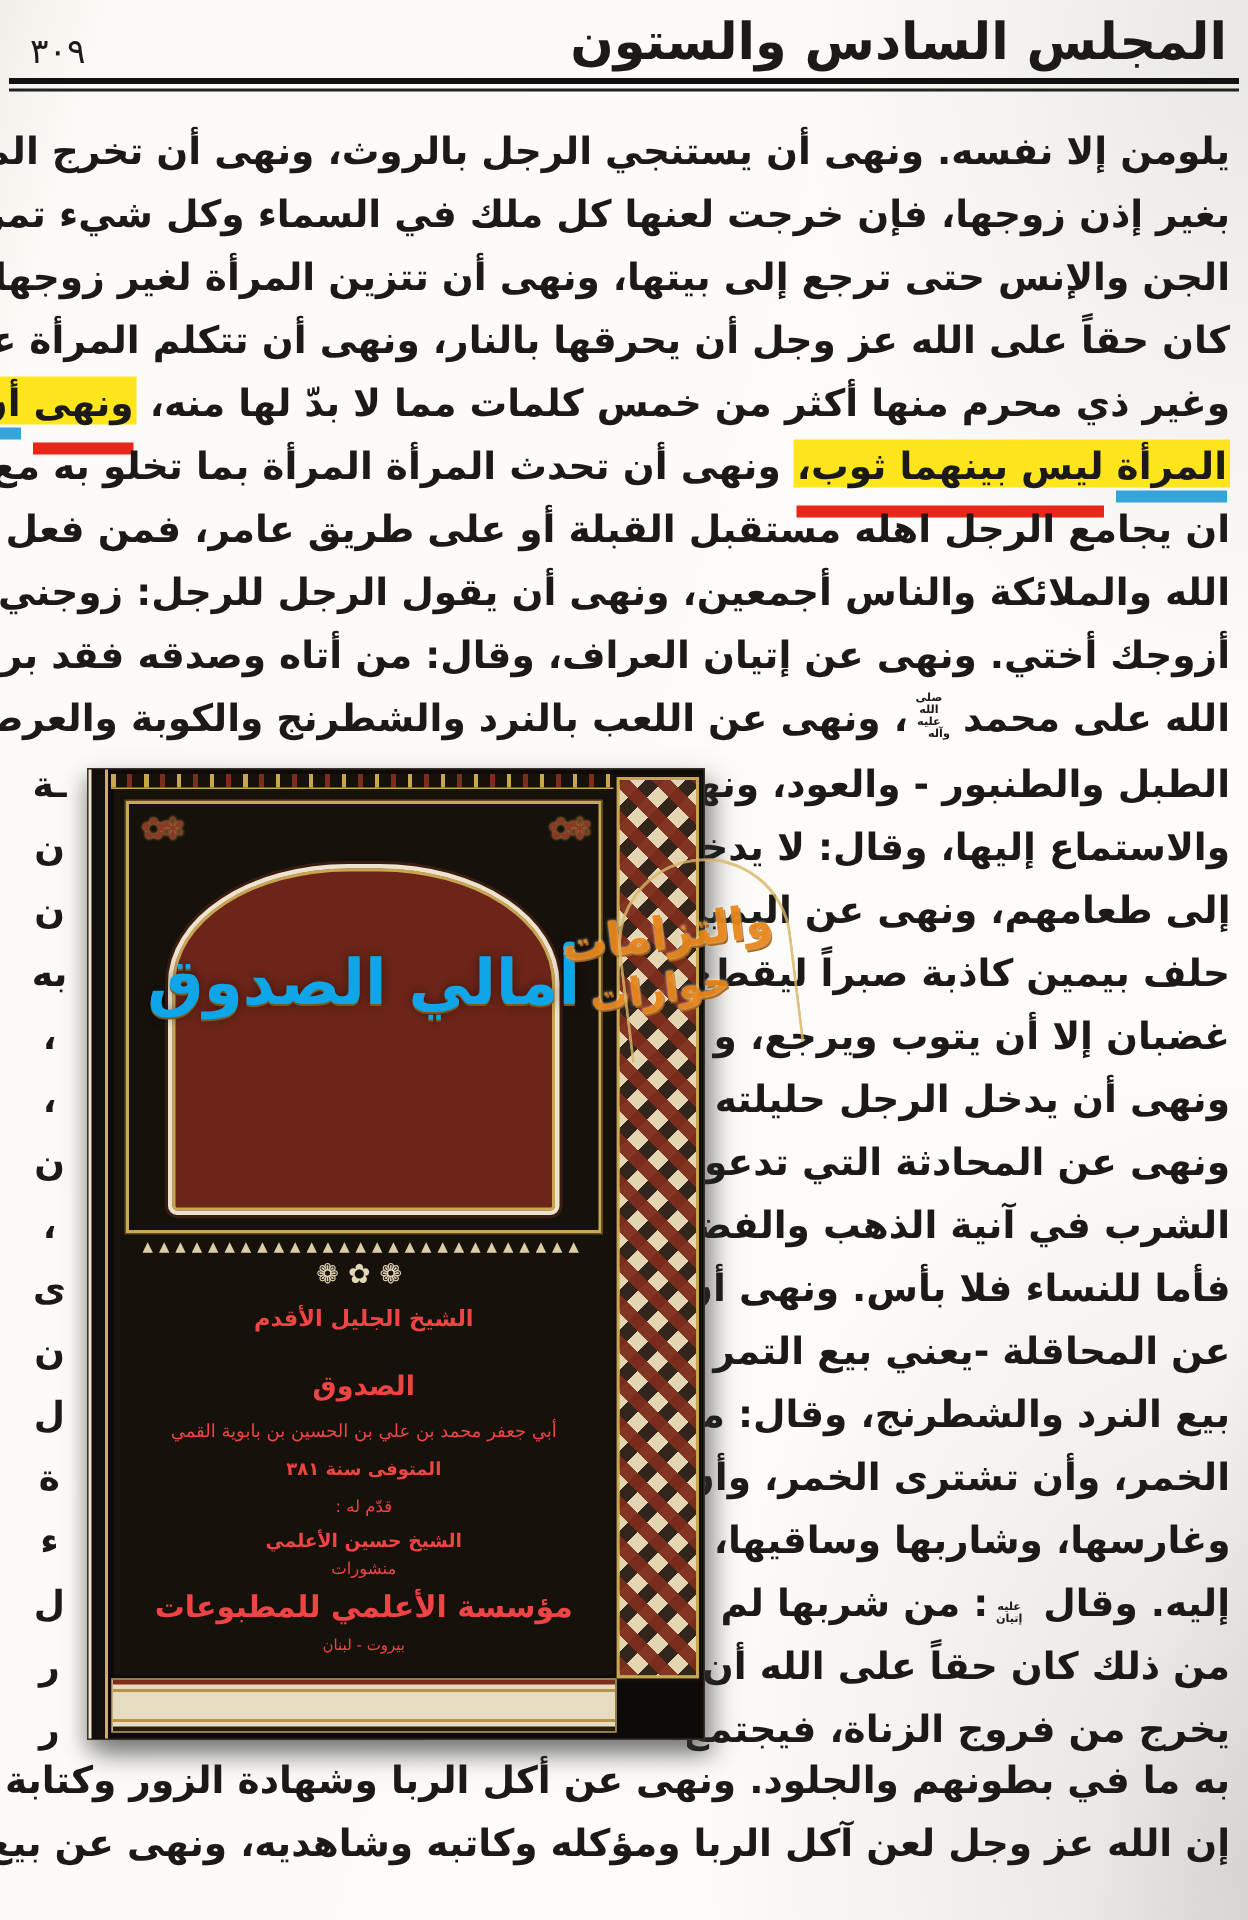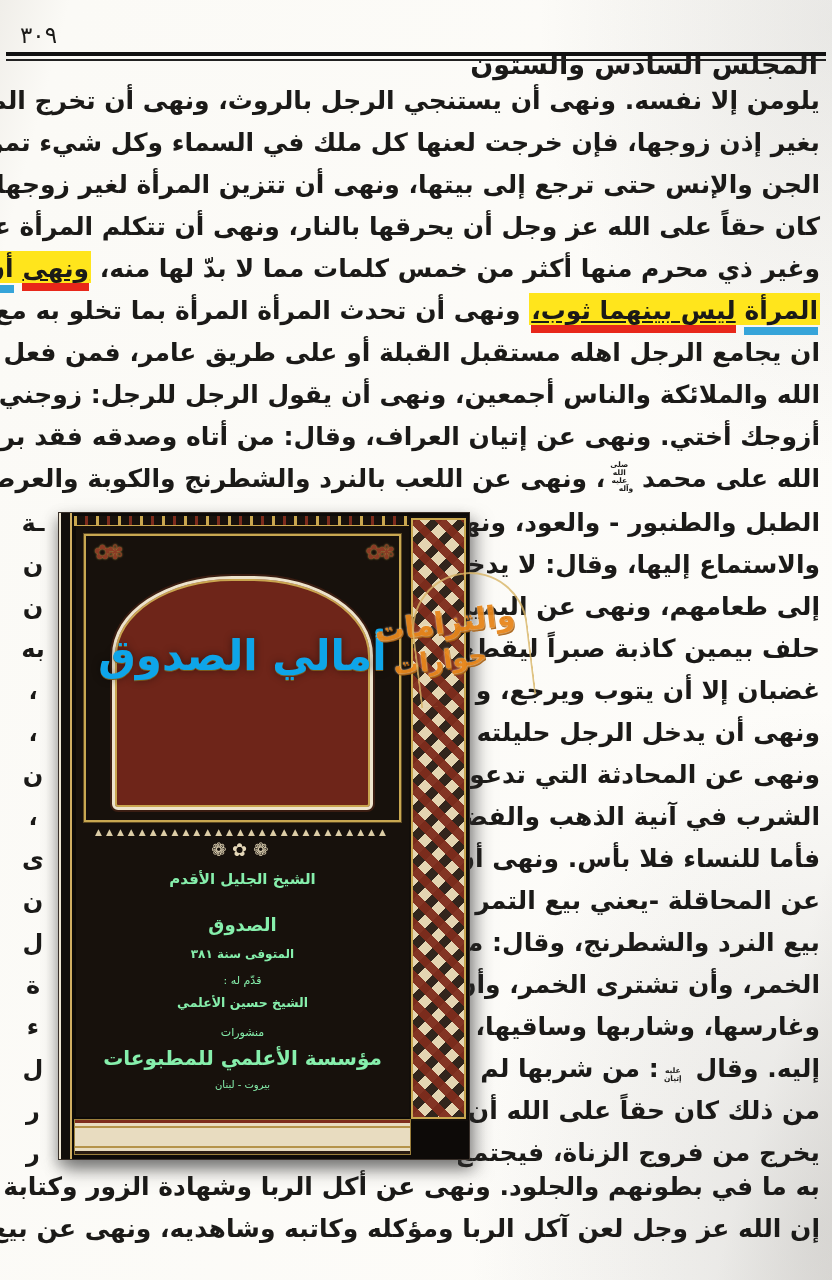--- a/index.html
+++ b/index.html
@@ -7,31 +7,31 @@
   .page {
     position:relative; width:832px; height:1280px; margin:0 auto;
     font-family:"DejaVu Sans", sans-serif; color:#1b1a18; overflow:hidden;
     background:
       radial-gradient(ellipse at 98% 96%, rgba(110,110,110,.18), transparent 30%),
       radial-gradient(ellipse at 100% 2%, rgba(120,120,120,.15), transparent 25%),
       linear-gradient(105deg, #f0eee9 0%, #fbfaf6 6%, #fdfcf9 90%, #eceae6 100%);
   }
   
   .header { position:absolute; top:6px; right:14px; left:14px; height:44px; }
-  .htitle { position:absolute; right:0; top:2px; font-size:27px; font-weight:bold;margin-top:41px; }
+  .htitle { position:absolute; right:0; top:2px; font-size:34px; font-weight:bold; }
   .pagenum { position:absolute; left:6px; top:16px; font-size:23px; font-weight:normal; }
   .rule { position:absolute; top:52px; right:6px; left:6px; height:10px;
           border-top:4px solid #111; }
   .rule::after { content:""; display:block; margin-top:3px; border-top:2px solid #222; }
   
   .body-top { position:absolute; top:80px; right:12px; left:12px; z-index:1; }
   .tline { font-size:25px; font-weight:700; line-height:42px; white-space:nowrap;
            text-align:justify; text-align-last:justify; }
   .hl { background:#ffe51c; padding:3px 2px 0 2px; }
-  .ulred  { border-bottom:8px solid #e8271a; padding-bottom:0;text-decoration:underline; }
+  .ulred  { border-bottom:8px solid #e8271a; padding-bottom:12px; }
   .ulblue { border-bottom:8px solid #36a4d9; padding-bottom:2px; }
   .hon { display:inline-block; width:28px; font-size:7.5px; font-weight:bold;
          line-height:1.05; text-align:center; vertical-align:-4px; white-space:normal; }
   
   .fragments { position:absolute; top:502px; left:458px; right:12px; z-index:1; }
   .fline { direction:rtl; font-size:25px; font-weight:700; line-height:42px;
            white-space:nowrap; overflow:hidden; text-align:right; }
   .left-bits { position:absolute; top:502px; left:10px; width:46px; z-index:1;
                font-size:24px; font-weight:700; line-height:42px;
                white-space:pre-line; text-align:center; }
@@ -64,29 +64,29 @@
   .arch { position:absolute; left:26px; right:26px; top:40px; bottom:10px;
           background:#6e2519; border:3px solid #ede3cc;
           box-shadow:inset 0 0 0 2px #c9a54f, 0 0 0 2px #3a1d12;
           border-radius:46% 46% 6px 6px / 34% 34% 6px 6px; }
   .cov-title { position:absolute; left:0; right:0; top:42%; transform:translateY(-50%);
                text-align:center; color:#0ea5e9; font-size:42px; font-weight:bold;
                text-shadow:0 1px 0 #7a5a1d, 0 0 8px rgba(0,0,0,.45); }
   .tri-row { text-align:center; color:#dccda6; font-size:9px; letter-spacing:4px;
              margin-top:5px; white-space:nowrap; overflow:hidden; }
   .orn-row { text-align:center; color:#e4d7b8; font-size:18px; margin-top:2px; letter-spacing:6px; }
-  .credits { text-align:center; color:#86efac; margin-top:8px; }
+  .credits { text-align:center; color:#ef4444; margin-top:8px; }
   .credits > div { line-height:1.55; }
   .cr1 { font-size:15px; font-weight:bold; }
   .cr2 { font-size:18px; font-weight:bold; margin-top:20px; }
   .cr3 { font-size:12px; margin-top:6px; }
   .cr4 { font-size:12px; margin-top:6px; font-weight:bold; }
   .cr5 { font-size:11px; margin-top:8px; }
   .cr6 { font-size:12.5px; margin-top:4px; font-weight:bold; }
-  .cr7 { font-size:11px; margin-top:12px; }
+  .cr7 { font-size:11px; }
   .cr8 { font-size:20px; font-weight:bold; margin-top:2px; }
   .cr9 { font-size:10px; margin-top:3px; letter-spacing:1px; }
   
   .watermark { position:absolute; right:-48px; top:92px; z-index:7; transform:rotate(-7deg);
                text-align:center; color:#e8871c; font-weight:bold; opacity:.95; pointer-events:none; }
   .wm-arc { position:absolute; right:-12px; top:-30px; width:116px; height:130px;
             border:2px solid #d9b668; border-bottom:none;
             border-radius:58px 58px 0 0; opacity:.85; }
   .wm1 { display:block; font-size:30px; text-shadow:0 0 2px #fff8ec, 1px 2px 0 #a65a08; }
   .wm2 { display:block; font-size:26px; margin-top:4px; margin-right:18px;
@@ -167,20 +167,21 @@
         <div class="corner-orn c1">✾✿</div>
         <div class="corner-orn c2">✾✿</div>
         <div class="arch"></div>
         <div class="cov-title">أمالي الصدوق</div>
       </div>
       <div class="tri-row">▲▲▲▲▲▲▲▲▲▲▲▲▲▲▲▲▲▲▲▲▲▲▲▲▲▲▲</div>
       <div class="orn-row">❁✿❁</div>
       <div class="credits">
         <div class="cr1">الشيخ الجليل الأقدم</div>
         <div class="cr2">الصدوق</div>
+        <div class="cr3">أبي جعفر محمد بن علي بن الحسين بن بابوية القمي</div>
         <div class="cr4">المتوفى سنة ٣٨١</div>
         <div class="cr5">قدّم له :</div>
         <div class="cr6">الشيخ حسين الأعلمي</div>
         <div class="cr7">منشورات</div>
         <div class="cr8">مؤسسة الأعلمي للمطبوعات</div>
         <div class="cr9">بيروت - لبنان</div>
       </div>
     </div>
     <div class="watermark">
       <div class="wm-arc"></div>

